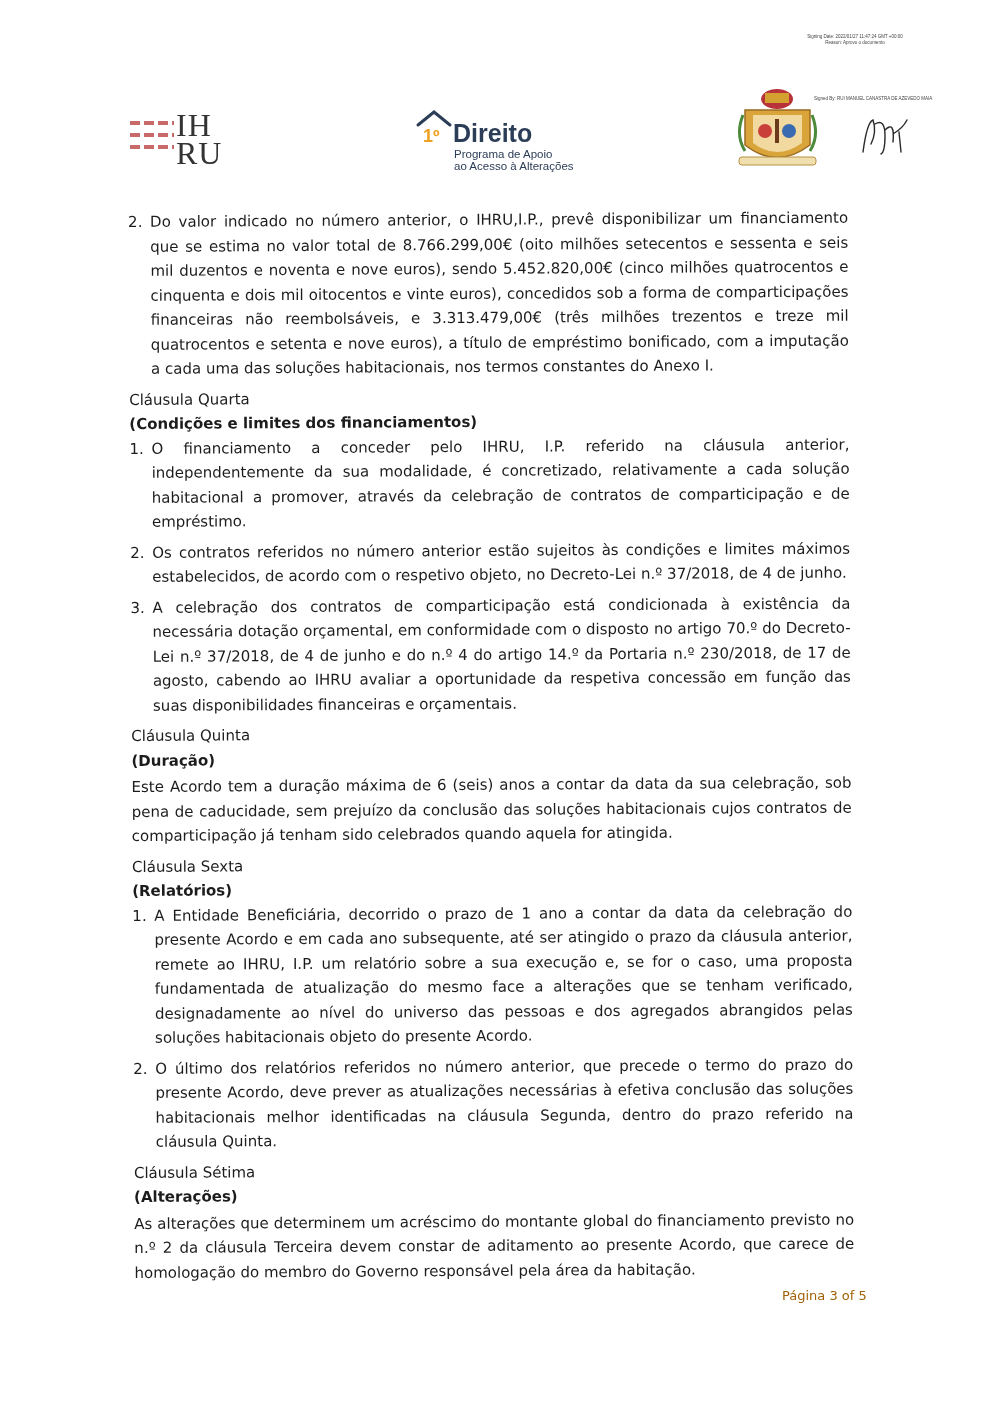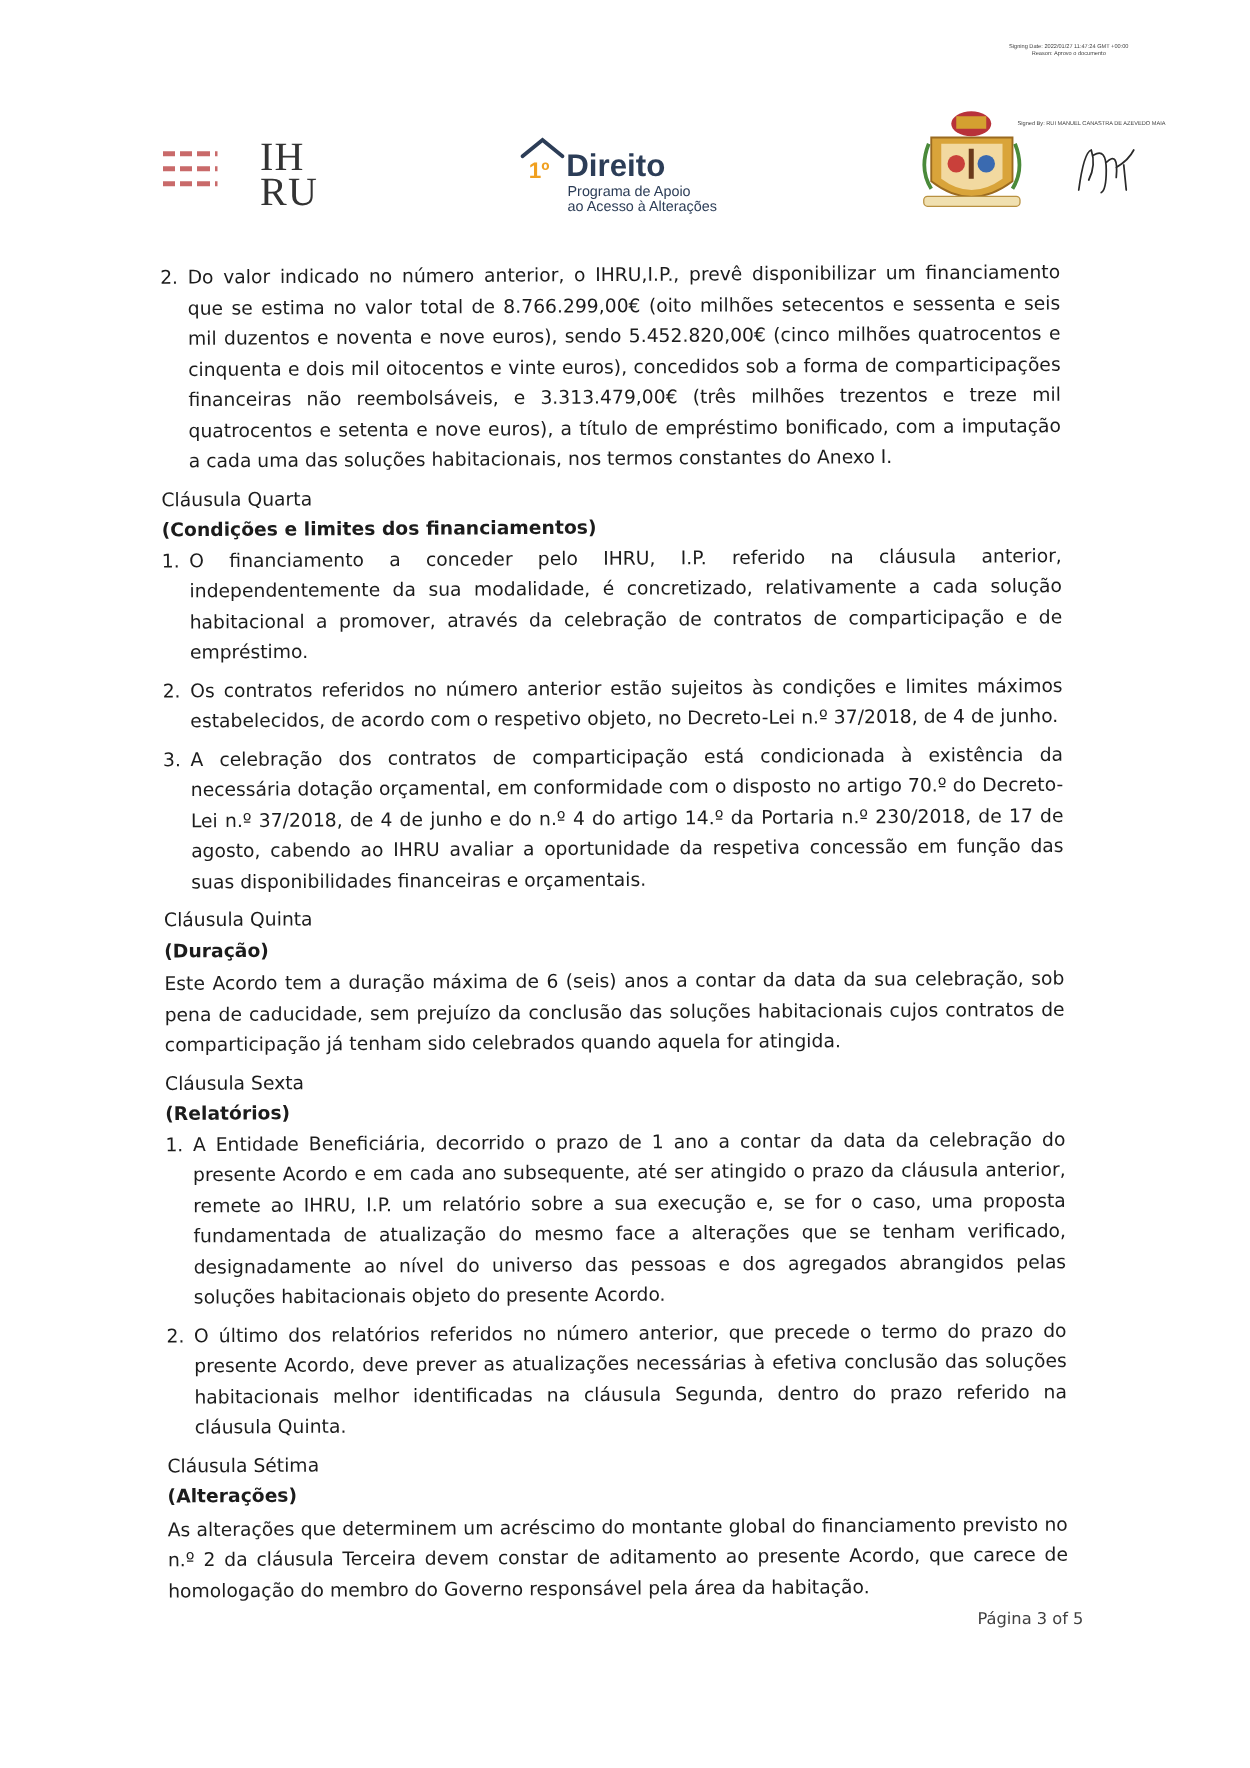--- a/index.html
+++ b/index.html
@@ -13,41 +13,41 @@
   }
   .signedby {
     position: absolute; left: 814px; top: 96px; font-size: 4.5px; color: #444; white-space: nowrap;
   }
   
   .ihru { position: absolute; left: 130px; top: 115px; width: 110px; height: 60px; }
   .ihru .bars { position: absolute; left: 0; top: 6px; }
   .ihru .bar { display: block; width: 44px; height: 4px; margin-bottom: 8px;
     background: repeating-linear-gradient(90deg, #c96a6a 0 10px, transparent 10px 14px); }
   .ihru .txt { position: absolute; left: 46px; top: -4px; font-family: "Liberation Serif", serif;
-    font-size: 32px; line-height: 28px; color: #333; letter-spacing: 1px; margin-left: 32px; }
+    font-size: 32px; line-height: 28px; color: #333; letter-spacing: 1px; }
   
   .direito { position: absolute; left: 415px; top: 108px; width: 190px; height: 70px; }
   .direito .house { position: absolute; left: 0; top: 0; }
   .direito .brand { position: absolute; left: 38px; top: 11px; font-size: 25px; font-weight: bold; color: #2c3d57; }
   .direito .sub { position: absolute; left: 39px; top: 40px; font-size: 11.5px; line-height: 12px; color: #2c3d57; }
   
   .coat { position: absolute; left: 735px; top: 85px; width: 85px; height: 90px; }
   .signature { position: absolute; left: 855px; top: 112px; width: 60px; height: 50px; }
   
   .doc { position: absolute; left: 128px; top: 210px; width: 720px; font-family: "DejaVu Sans", sans-serif;
     font-size: 15px; line-height: 24.5px; color: #1c1c1c; transform: rotate(-0.35deg); transform-origin: left top; }
   .doc p { margin: 0; text-align: justify; }
   .item { display: flex; margin: 0 0 6px 0; }
   .item .num { width: 22px; flex: 0 0 22px; }
   .item .txt { flex: 1; text-align: justify; }
   .clause-title { text-align: center; margin: 0; }
   .clause-sub { text-align: center; font-weight: bold; margin: 0 0 2px 0; }
   .para { margin: 2px 0 6px 0 !important; }
   .pagenum { position: absolute; left: 782px; top: 1288px; font-family: "DejaVu Sans", sans-serif;
-    font-size: 13px; color: #404040; }
+    font-size: 13px; color: #a16207; }
 </style>
 </head>
 <body>
 
 <div class="sigmeta">
   <div>Signing Date: 2022/01/27 11:47:24 GMT +00:00</div>
   <div>Reason: Aprovo o documento</div>
 </div>
 <div class="signedby">Signed By: RUI MANUEL CANASTRA DE AZEVEDO MAIA</div>
 

